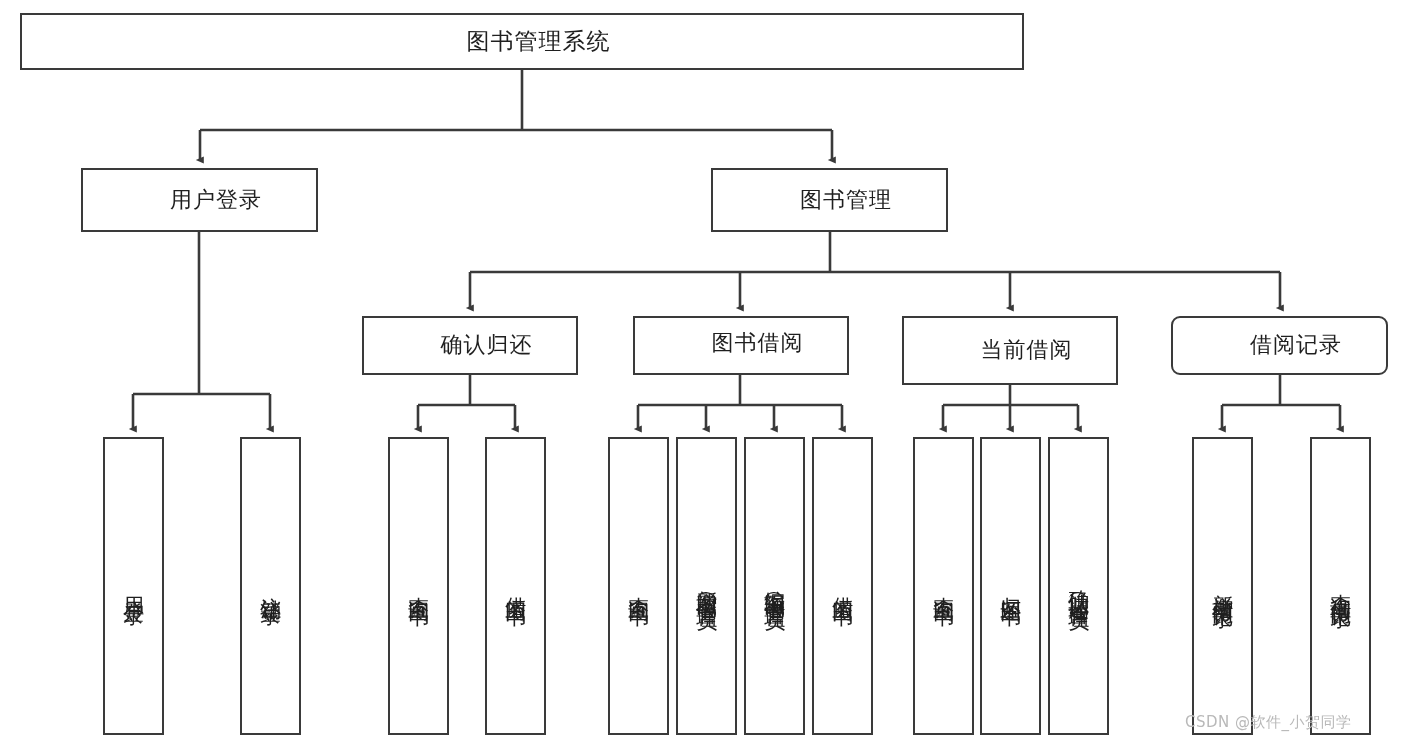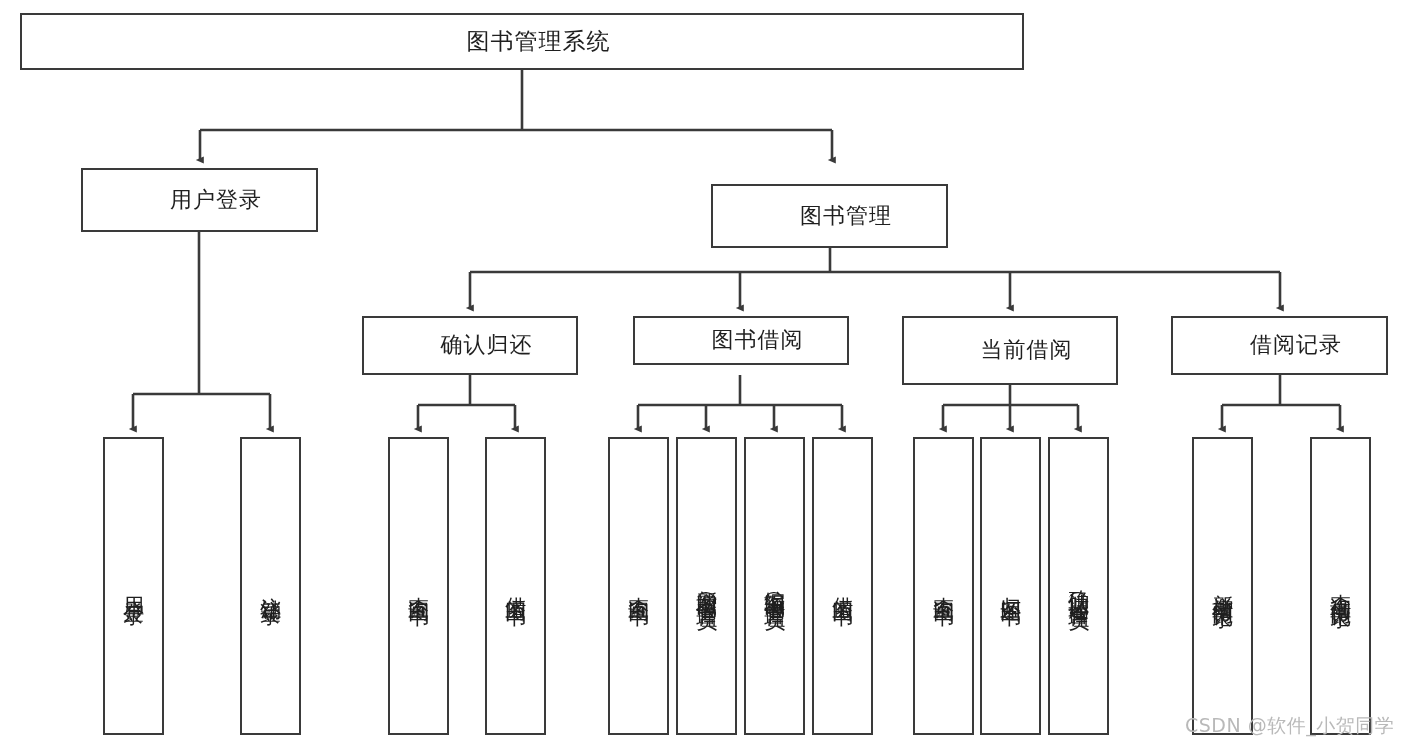--- a/index.html
+++ b/index.html
@@ -53,21 +53,21 @@
     font-size: 21px;
     line-height: 1.25;
     letter-spacing: 3px;
     padding: 4px 0;
     align-items: center;
     justify-content: center;
     text-align: center;
   }
   .watermark {
     position: absolute;
-    font-size: 19px;
+    font-size: 15px;
     color: #b9b9b9;
     white-space: nowrap;
     z-index: 3;
     letter-spacing: 0.5px;
   }
 </style>
 </head>
 <body>
 
 <div id="diagram-root">
@@ -118,26 +118,26 @@
       <path d="M1280,375 L1280,405"></path>
       <path d="M1222,405 L1340,405"></path>
       <path d="M1222,405 L1222,429" marker-end="url(#arrow)"></path>
       <path d="M1340,405 L1340,429" marker-end="url(#arrow)"></path>
     </g>
   </svg>
 
   <div class="node node-h node-root" style="left:20px; top:13px; width:1004px; height:57px;">图书管理系统</div>
 
   <div class="node node-h" style="left:81px; top:168px; width:237px; height:64px;">用户登录</div>
-  <div class="node node-h" style="left:711px; top:184px; width:237px; height:64px;">图书管理</div>
+  <div class="node node-h" style="left:711px; top:168px; width:237px; height:64px;">图书管理</div>
 
   <div class="node node-h" style="left:362px; top:316px; width:216px; height:59px;">确认归还</div>
-  <div class="node node-h" style="left:633px; top:316px; width:216px; height:49px;">图书借阅</div>
+  <div class="node node-h" style="left:633px; top:316px; width:216px; height:59px;font-family:Liberation Mono, monospace;">图书借阅</div>
   <div class="node node-h" style="left:902px; top:316px; width:216px; height:69px;">当前借阅</div>
-  <div class="node node-h" style="left:1171px; top:316px; width:217px; height:59px;">借阅记录</div>
+  <div class="node node-h" style="left:1171px; top:316px; width:217px; height:59px;border-radius:9px;">借阅记录</div>
 
   <div class="node node-v" style="left:103px; top:437px; width:61px; height:298px;">用户登录</div>
   <div class="node node-v" style="left:240px; top:437px; width:61px; height:298px;">注销登录</div>
 
   <div class="node node-v" style="left:388px; top:437px; width:61px; height:298px;">查询图书</div>
   <div class="node node-v" style="left:485px; top:437px; width:61px; height:298px;">借阅图书</div>
 
   <div class="node node-v" style="left:608px; top:437px; width:61px; height:298px;">查询图书</div>
   <div class="node node-v" style="left:676px; top:437px; width:61px; height:298px;">新增图书（管理员）</div>
   <div class="node node-v" style="left:744px; top:437px; width:61px; height:298px;">编辑图书（管理员）</div>

